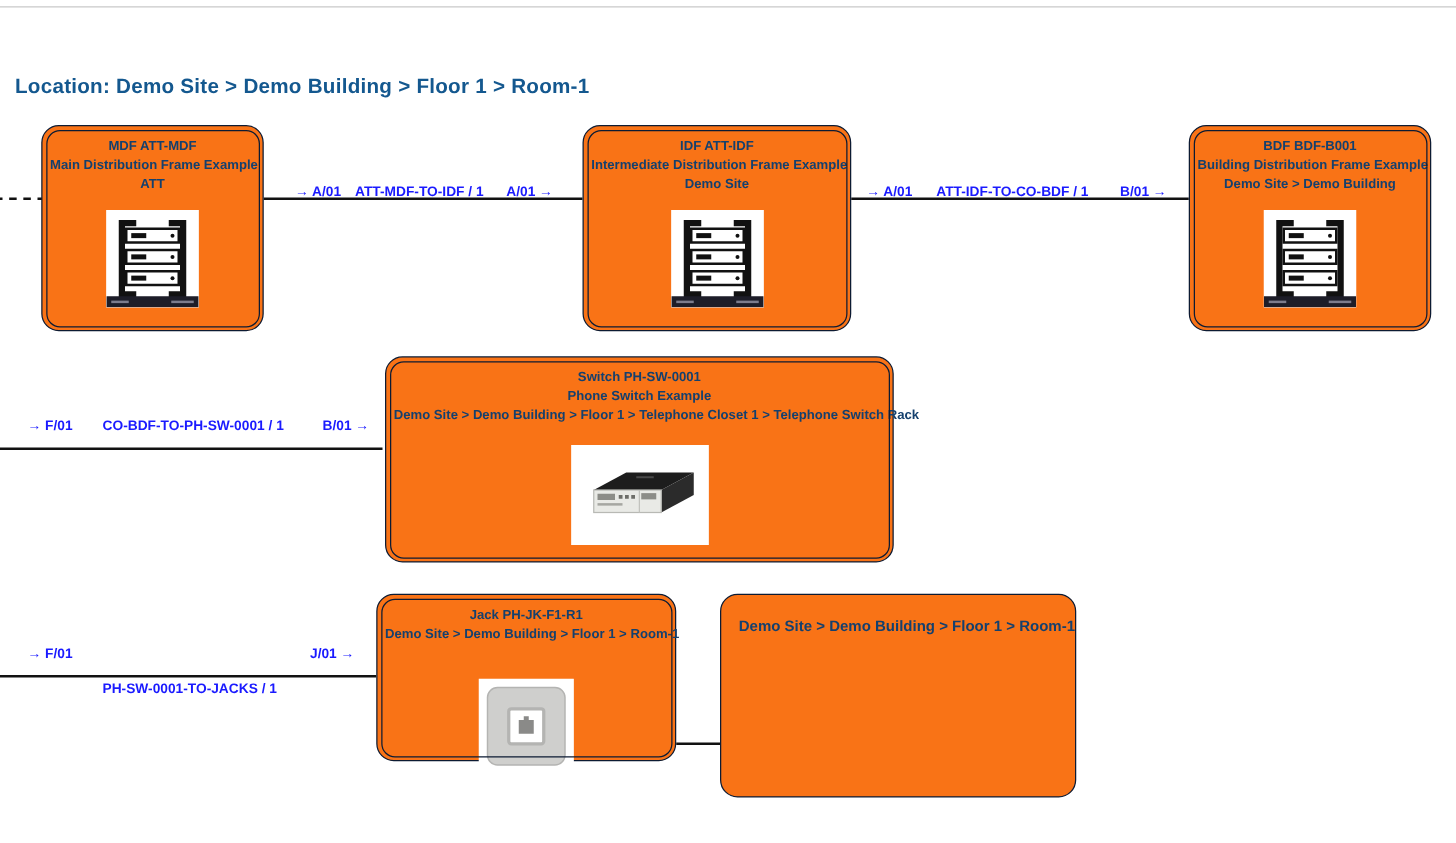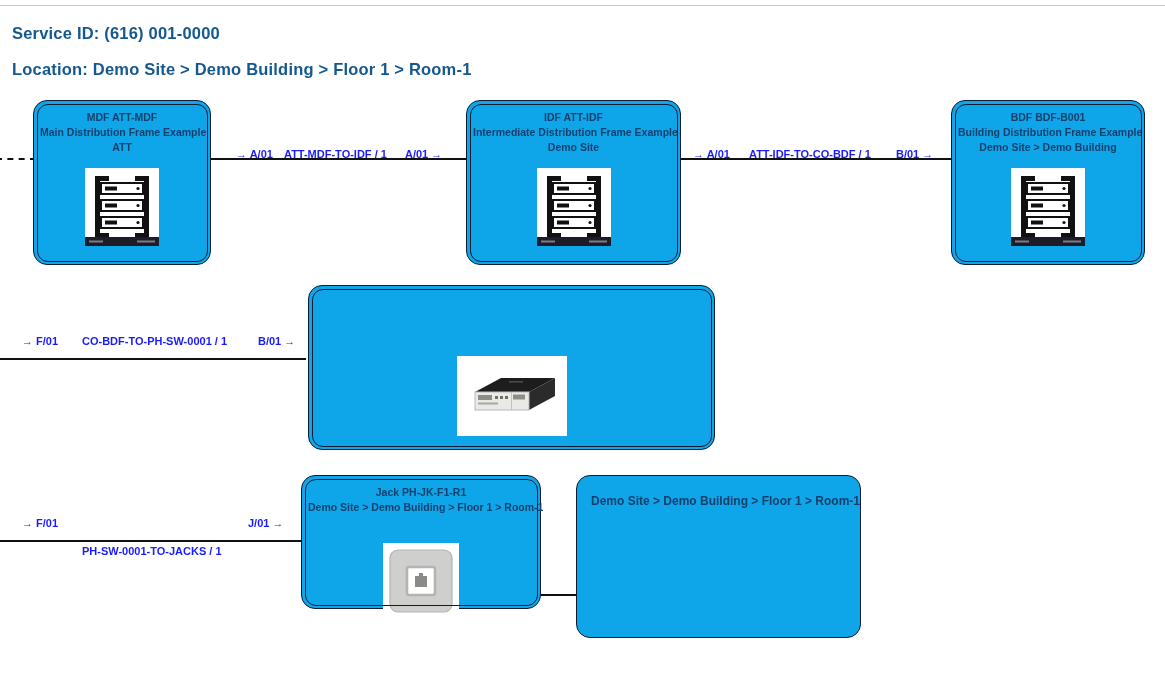--- a/index.html
+++ b/index.html
@@ -25,21 +25,21 @@
     font-size:16.5px;
     letter-spacing:.2px;
     white-space:nowrap;
   }
   #hdr-service{left:12px;top:24px;}
   #hdr-location{left:12px;top:60px;}
 
   
   .node{
     position:absolute;
-    background:#0ea5e9;
+    background:#f97316;
     border:1.5px solid #0d1b33;
     border-radius:14px;
     box-sizing:border-box;
   }
   .node.dbl::after{
     content:"";
     position:absolute;
     left:2.5px;top:2.5px;right:2.5px;bottom:2.5px;
     border:1.3px solid #0d1b33;
     border-radius:11px;
@@ -96,21 +96,20 @@
     background:#111111;
   }
 </style>
 </head>
 <body>
 
 <div id="canvas">
 
   <div class="top-rule"></div>
 
-  <div class="hdr" id="hdr-service">Service ID: (616) 001-0000</div>
   <div class="hdr" id="hdr-location">Location: Demo Site &gt; Demo Building &gt; Floor 1 &gt; Room-1</div>
 
   <div class="link-line dashed" style="left:-4px;top:158px;width:40px;"></div>
 
   <div class="node dbl" style="left:33px;top:100px;width:178px;height:165px;">
     <div class="node-title">
       <span class="ln">MDF ATT-MDF</span>
       <span class="ln">Main Distribution Frame Example</span>
       <span class="ln">ATT</span>
     </div>
@@ -216,20 +215,25 @@
   </div>
 
   <div class="link-line" style="left:0px;top:358px;width:306px;"></div>
   <div class="link" style="left:0px;top:331px;width:306px;">
     <span class="seg" style="left:22px;">→ F/01</span>
     <span class="seg" style="left:82px;">CO-BDF-TO-PH-SW-0001 / 1</span>
     <span class="seg" style="left:258px;">B/01 →</span>
   </div>
 
   <div class="node dbl" style="left:308px;top:285px;width:407px;height:165px;">
+    <div class="node-title">
+      <span class="ln">Switch PH-SW-0001</span>
+      <span class="ln">Phone Switch Example</span>
+      <span class="ln">Demo Site &gt; Demo Building &gt; Floor 1 &gt; Telephone Closet 1 &gt; Telephone Switch Rack</span>
+    </div>
     <div class="icon-wrap switch-icon" style="top:70px;">
       <svg width="110" height="80" viewBox="0 0 110 80" xmlns="http://www.w3.org/2000/svg">
         <rect x="0" y="0" width="110" height="80" fill="#ffffff"></rect>
 
         <path d="M18 36 L44 22 L98 22 L72 36 Z" fill="#1d1d1d"></path>
 
         <path d="M72 36 L98 22 L98 40 L72 54 Z" fill="#2b2b2b"></path>
 
         <rect x="18" y="36" width="54" height="18" fill="#e9eae6"></rect>
         <rect x="18" y="36" width="54" height="18" fill="none" stroke="#b8b9b4" stroke-width="1"></rect>

